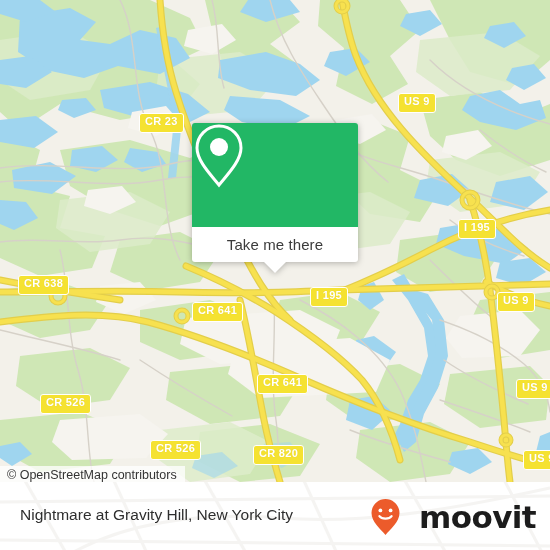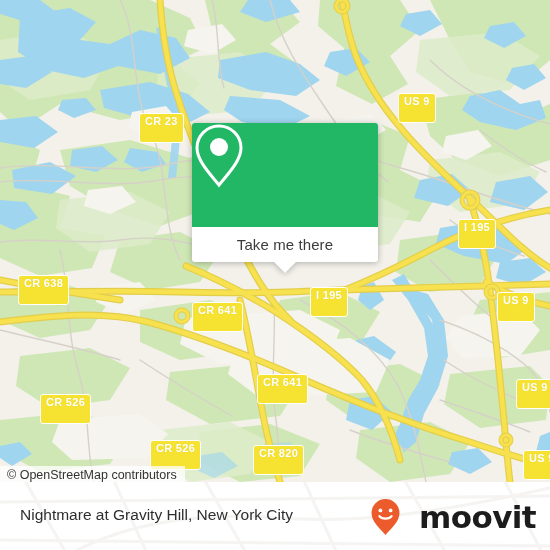--- a/index.html
+++ b/index.html
@@ -21,30 +21,30 @@
   .shield{
     position:absolute;
     background:#f5e231;
     border:1.5px solid #ffffff;
     border-radius:3px;
     color:#ffffff;
     font-size:11px;
     font-weight:bold;
     font-family:"Liberation Sans", sans-serif;
     letter-spacing:.3px;
-    padding:1px 5px 14px 5px;
+    padding:1px 5px 4px 5px;
     line-height:13px;
     white-space:nowrap;
     text-shadow:0 0 1px rgba(170,150,0,.25);
     box-sizing:border-box;
   }
 
   
   #callout{
-    position:absolute;left:192px;top:123px;width:186px;
+    position:absolute;left:192px;top:123px;width:166px;
     filter:drop-shadow(0 1px 3px rgba(0,0,0,.28));
   }
   #callout-green{
     height:104px;width:100%;
     background:#22b765;
     border-radius:3px 3px 0 0;
     display:flex;align-items:center;justify-content:center;
   }
   #callout-pin{display:block;}
   #callout-label{

